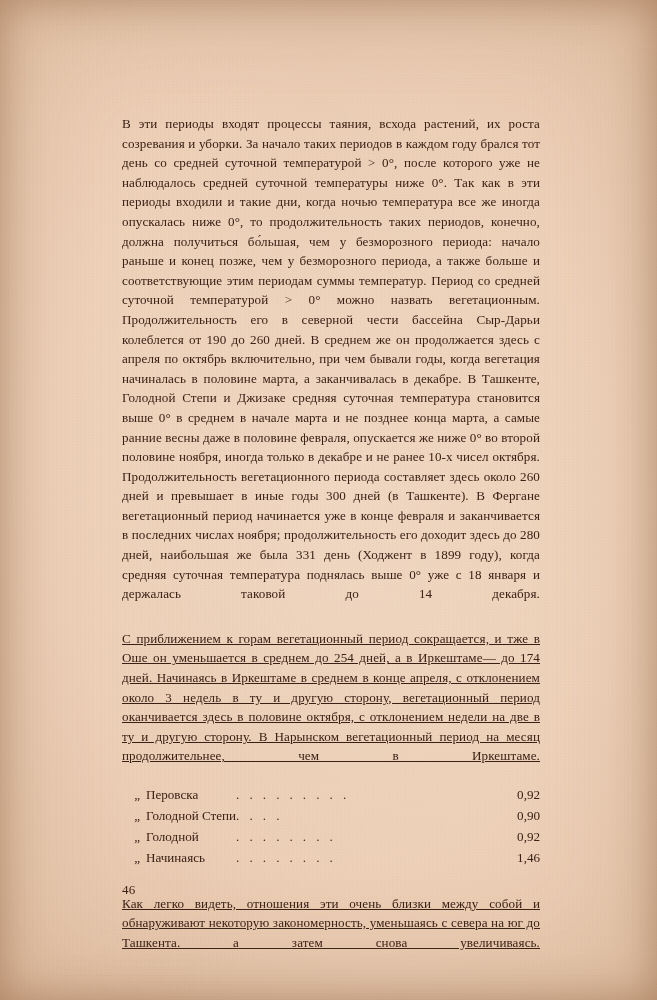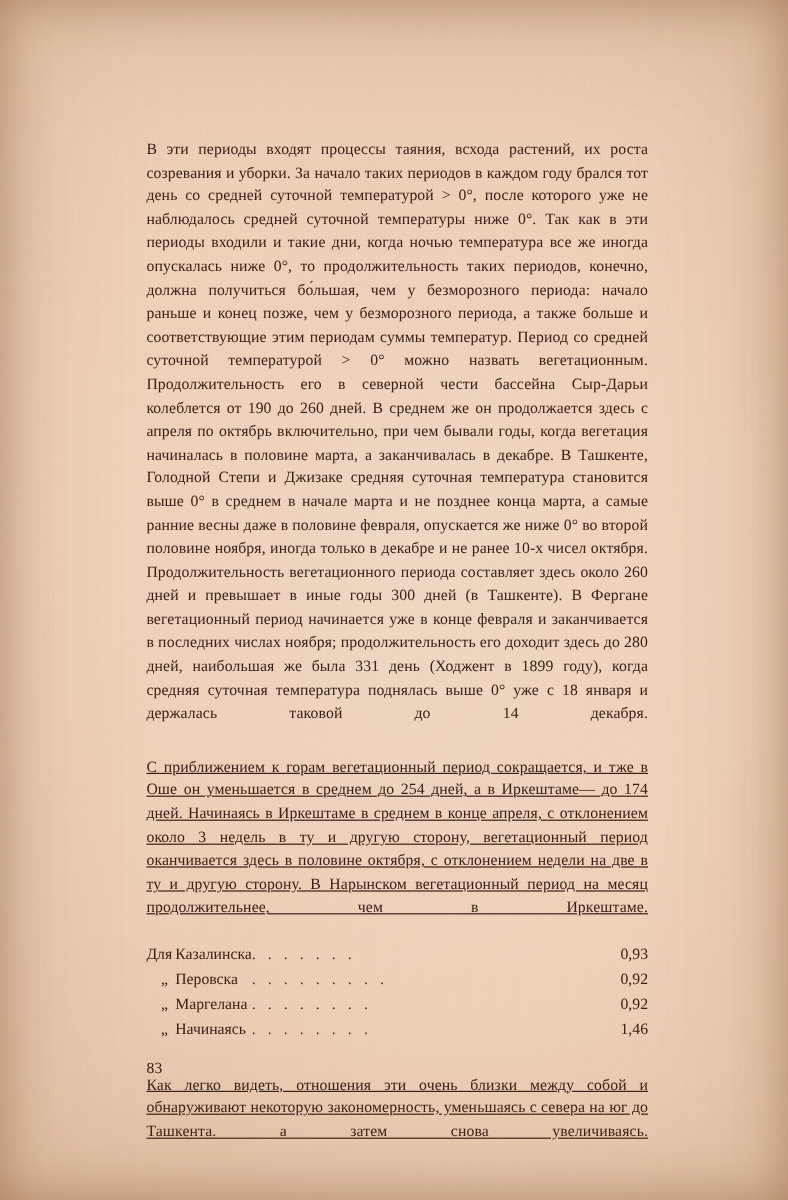--- a/index.html
+++ b/index.html
@@ -126,51 +126,51 @@
 
     <p class="body-par indent-par last-line-left">С приближением к горам вегетационный период сокращается, и тже в Оше он уменьшается в среднем до 254 дней, а в Иркештаме— до 174 дней. Начинаясь в Иркештаме в среднем в конце апреля, с отклонением около 3 недель в ту и другую сторону, вегетационный период оканчивается здесь в половине октября, с отклонением недели на две в ту и другую сторону. В Нарынском вегетационный период на месяц продолжительнее, чем в Иркештаме.</p>
 
     <div class="spacer-sm"></div>
 
 
     <table class="ratios">
       <tbody>
         <tr>
           <td class="label-cell">
-            <span class="quote-mark">Для</span><span class="name-txt">Казалинска</span>
-          </td>
-          <td class="dots-cell">. . . . . . .</td>
-          <td class="value-cell">0,93</td>
-        </tr>
-        <tr>
-          <td class="label-cell">
             <span class="quote-mark">„</span><span class="name-txt">Перовска</span>
           </td>
           <td class="dots-cell">. . . . . . . . .</td>
           <td class="value-cell">0,92</td>
         </tr>
         <tr>
           <td class="label-cell">
-            <span class="quote-mark">„</span><span class="name-txt">Маргелана</span>
+            <span class="quote-mark">„</span><span class="name-txt">Голодной Степи</span>
+          </td>
+          <td class="dots-cell">. . . .</td>
+          <td class="value-cell">0,90</td>
+        </tr>
+        <tr>
+          <td class="label-cell">
+            <span class="quote-mark">„</span><span class="name-txt">Голодной</span>
           </td>
           <td class="dots-cell">. . . . . . . .</td>
           <td class="value-cell">0,92</td>
         </tr>
         <tr>
           <td class="label-cell">
             <span class="quote-mark">„</span><span class="name-txt">Начинаясь</span>
           </td>
           <td class="dots-cell">. . . . . . . .</td>
           <td class="value-cell">1,46</td>
         </tr>
       </tbody>
     </table>
 
     <div class="spacer-sm"></div>
 
     <p class="body-par indent-par last-line-left">Как легко видеть, отношения эти очень близки между собой и обнаруживают некоторую закономерность, уменьшаясь с севера на юг до Ташкента. а затем снова увеличиваясь.</p>
   </div>
 
-  <div class="page-number">83</div>
+  <div class="page-number">46</div>
 
   <div class="grain"></div>
   <div class="edge-dark"></div>
 </div>
 
 </body></html>

